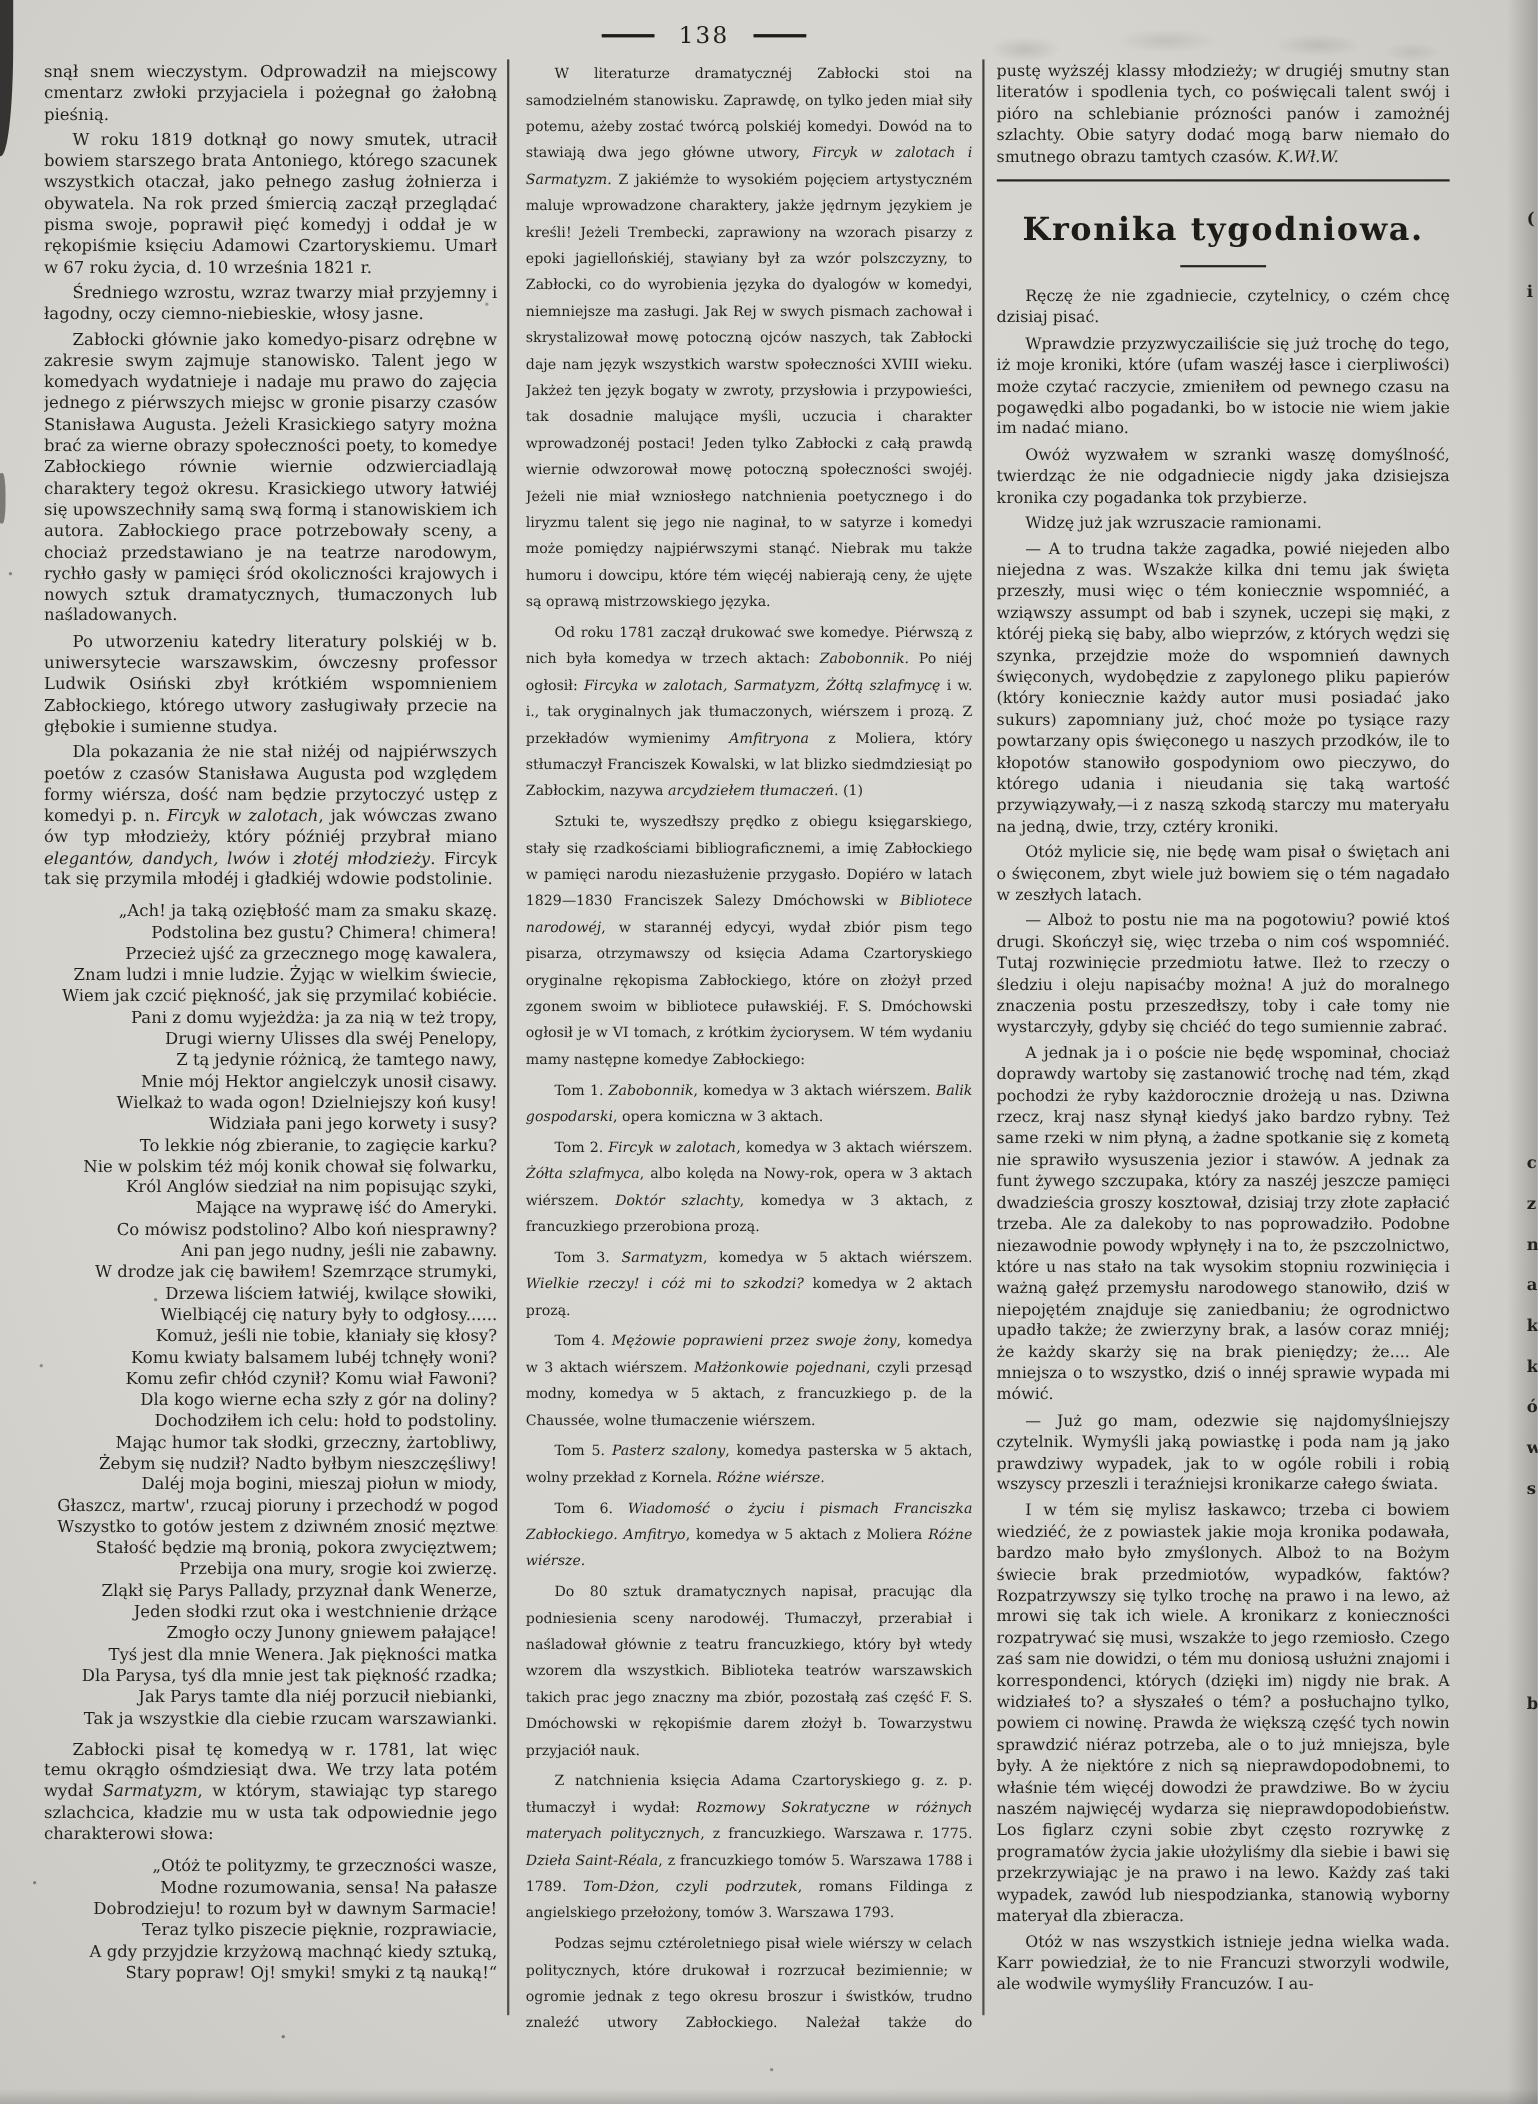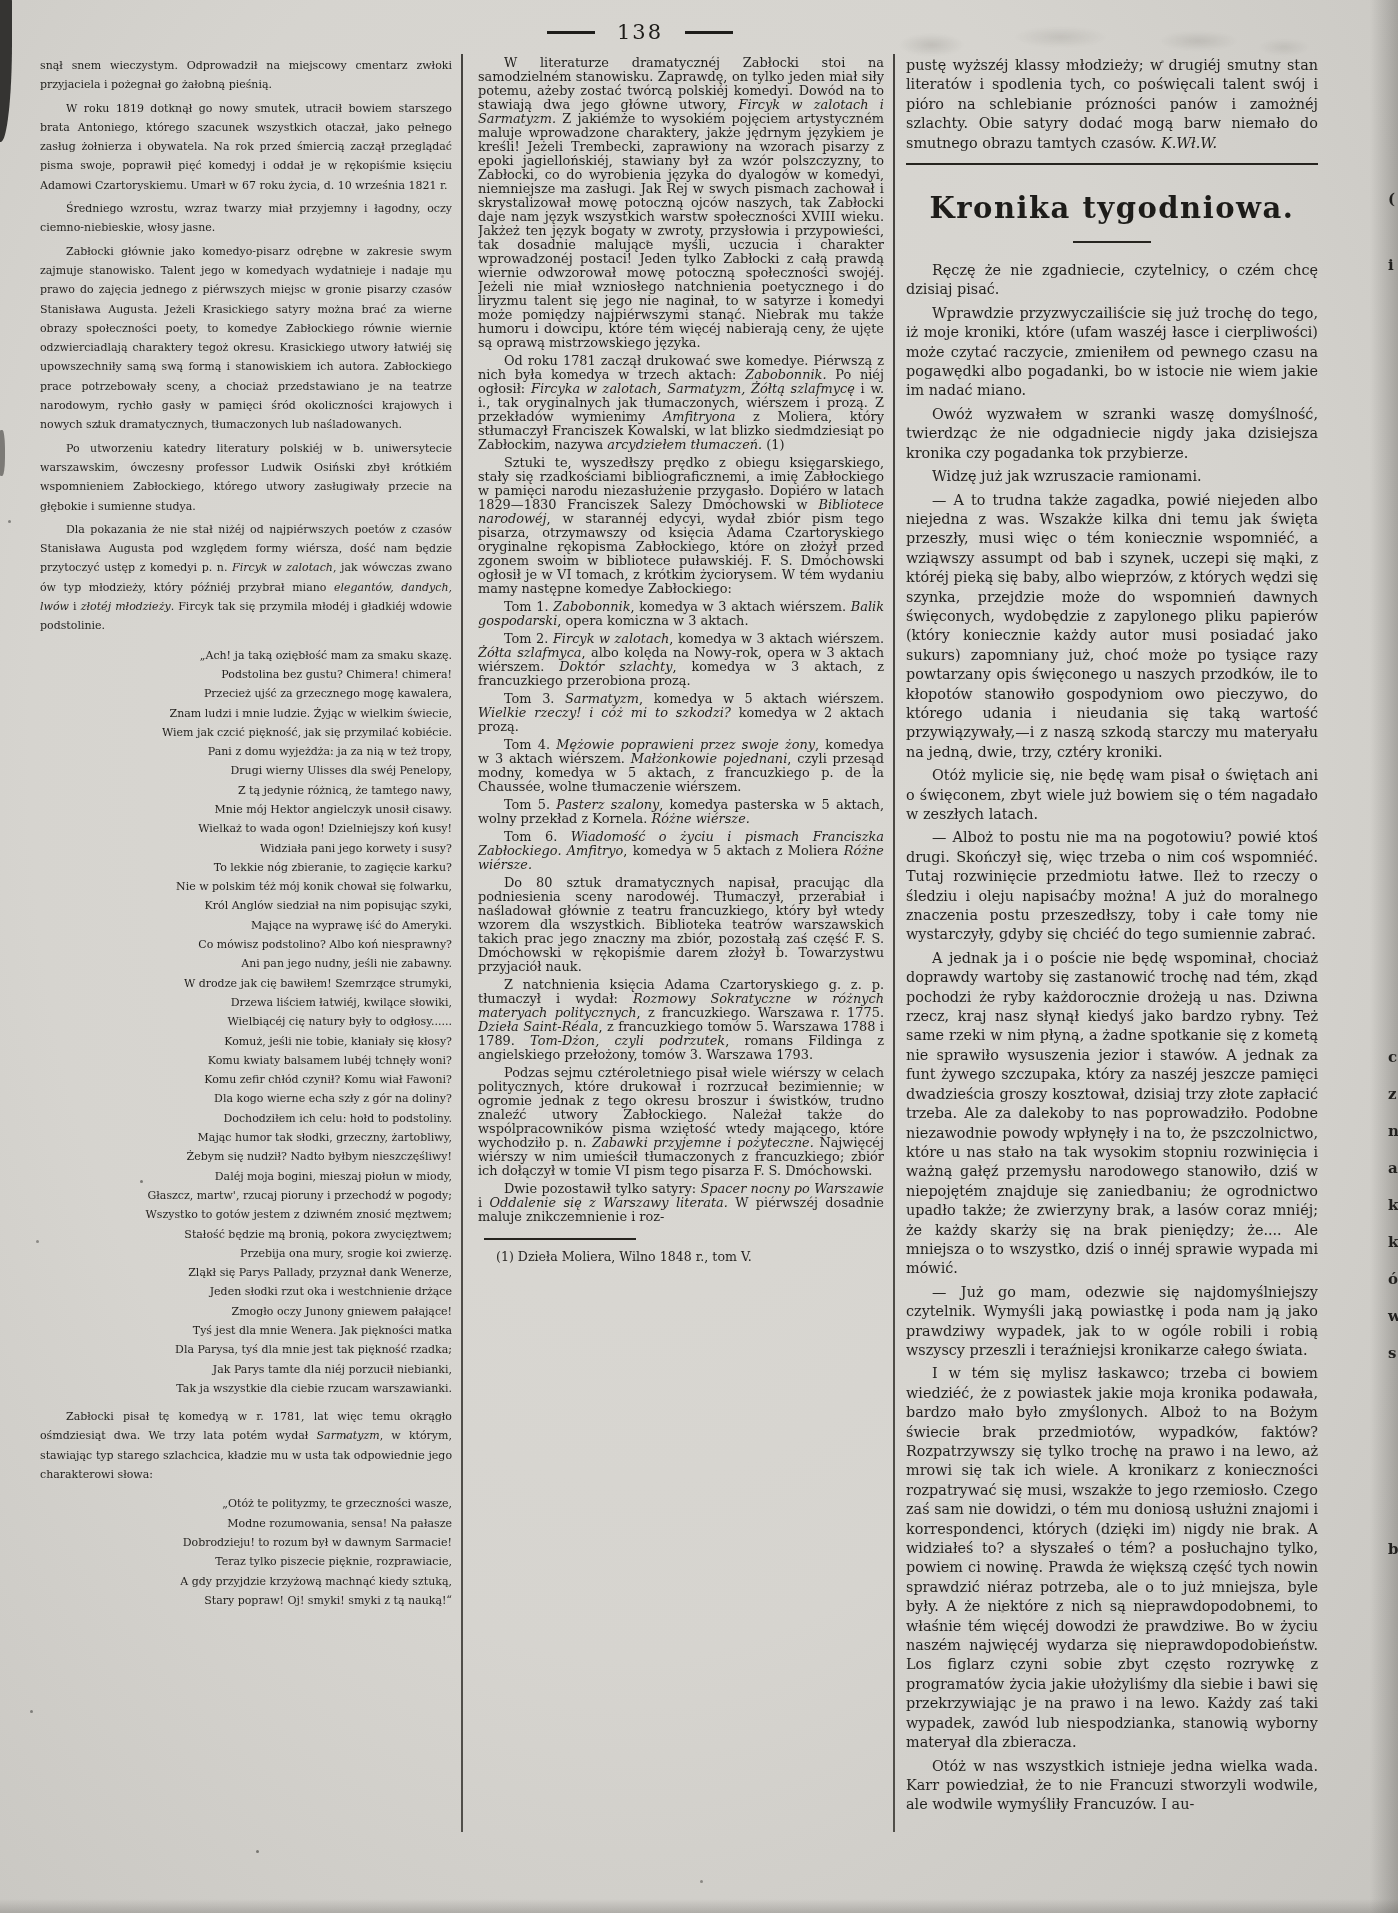--- a/index.html
+++ b/index.html
@@ -12,22 +12,22 @@
     position:relative;width:1398px;height:1913px;
     background:radial-gradient(ellipse at 45% 40%, #dbd9d4 0%, #d6d4cf 55%, #c7c5c0 100%);
     color:#211f1c;
   }
   
   .pageno{position:absolute;top:20px;left:430px;width:420px;display:flex;align-items:center;justify-content:center;gap:22px;}
   .pageno .num{font-size:21px;letter-spacing:2px;color:#1e1d1a;}
   .pageno .dash{width:48px;height:3px;background:#1e1d1a;}
   
   .col{position:absolute;top:56px;height:1790px;overflow:hidden;text-align:justify;}
-  .col-left{left:40px;width:412px;font-size:11px;line-height:19.3px;}
-  .col-middle{left:478px;width:406px;font-size:12.9px;line-height:14px;}
+  .col-left{left:40px;width:412px;font-size:15px;line-height:19.3px;}
+  .col-middle{left:478px;width:406px;font-size:12.9px;line-height:24px;}
   .col-right{left:906px;width:412px;font-size:14.4px;line-height:19.4px;}
   .vrule{position:absolute;top:54px;width:2px;height:1778px;background:linear-gradient(#2b2925,#3a3833);opacity:.85;}
   .vrule-1{left:461px;}
   .vrule-2{left:893px;}
   
   .p{margin:0 0 4px;}
   .ind{text-indent:26px;}
   .verse{margin:10px 0 9px 12px;text-align:left;}
   .vl{white-space:nowrap;position:relative;text-align:right;}
   .vl.bul::before{content:"●";position:absolute;left:-24px;top:3px;font-size:9px;color:#1c1b19;}

